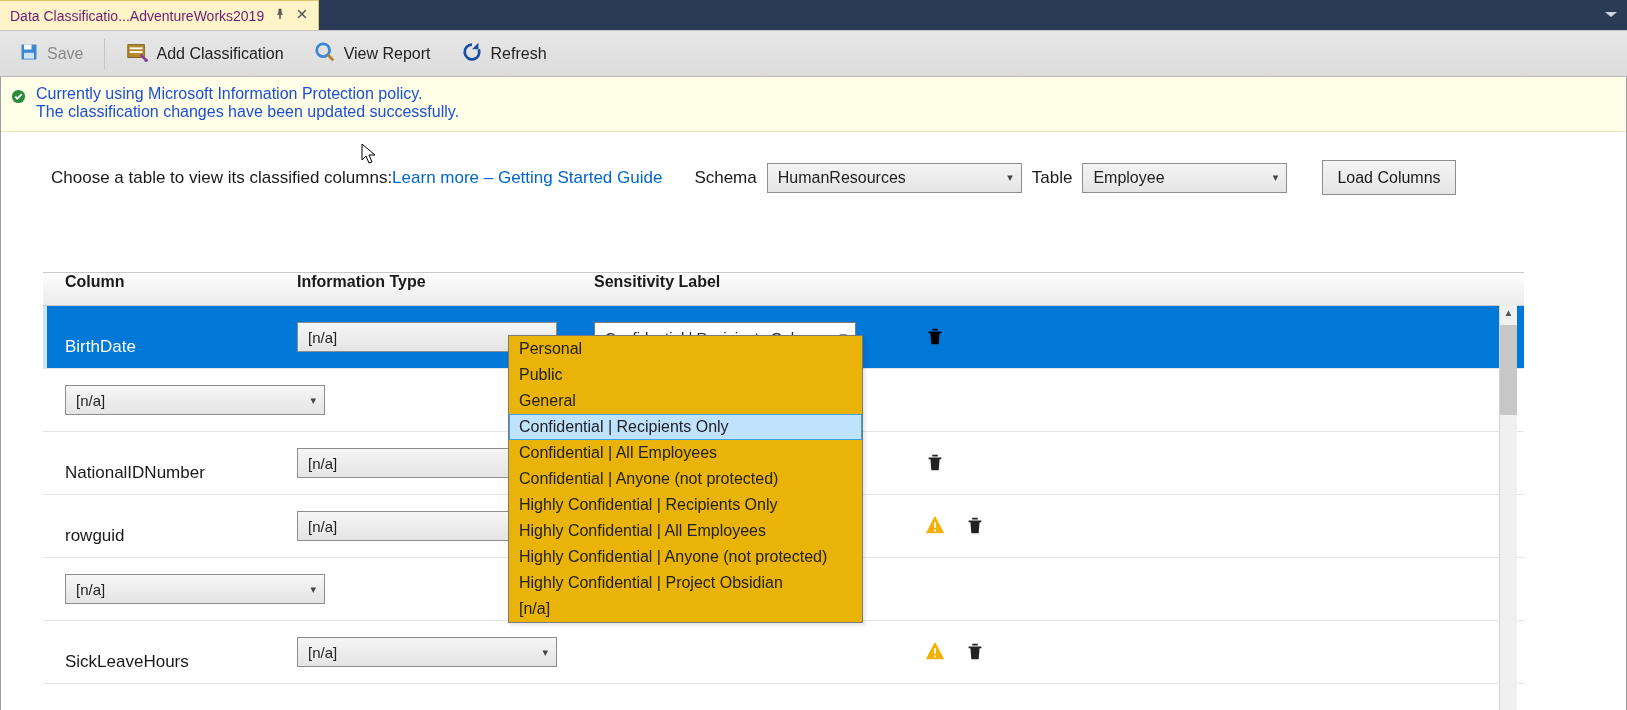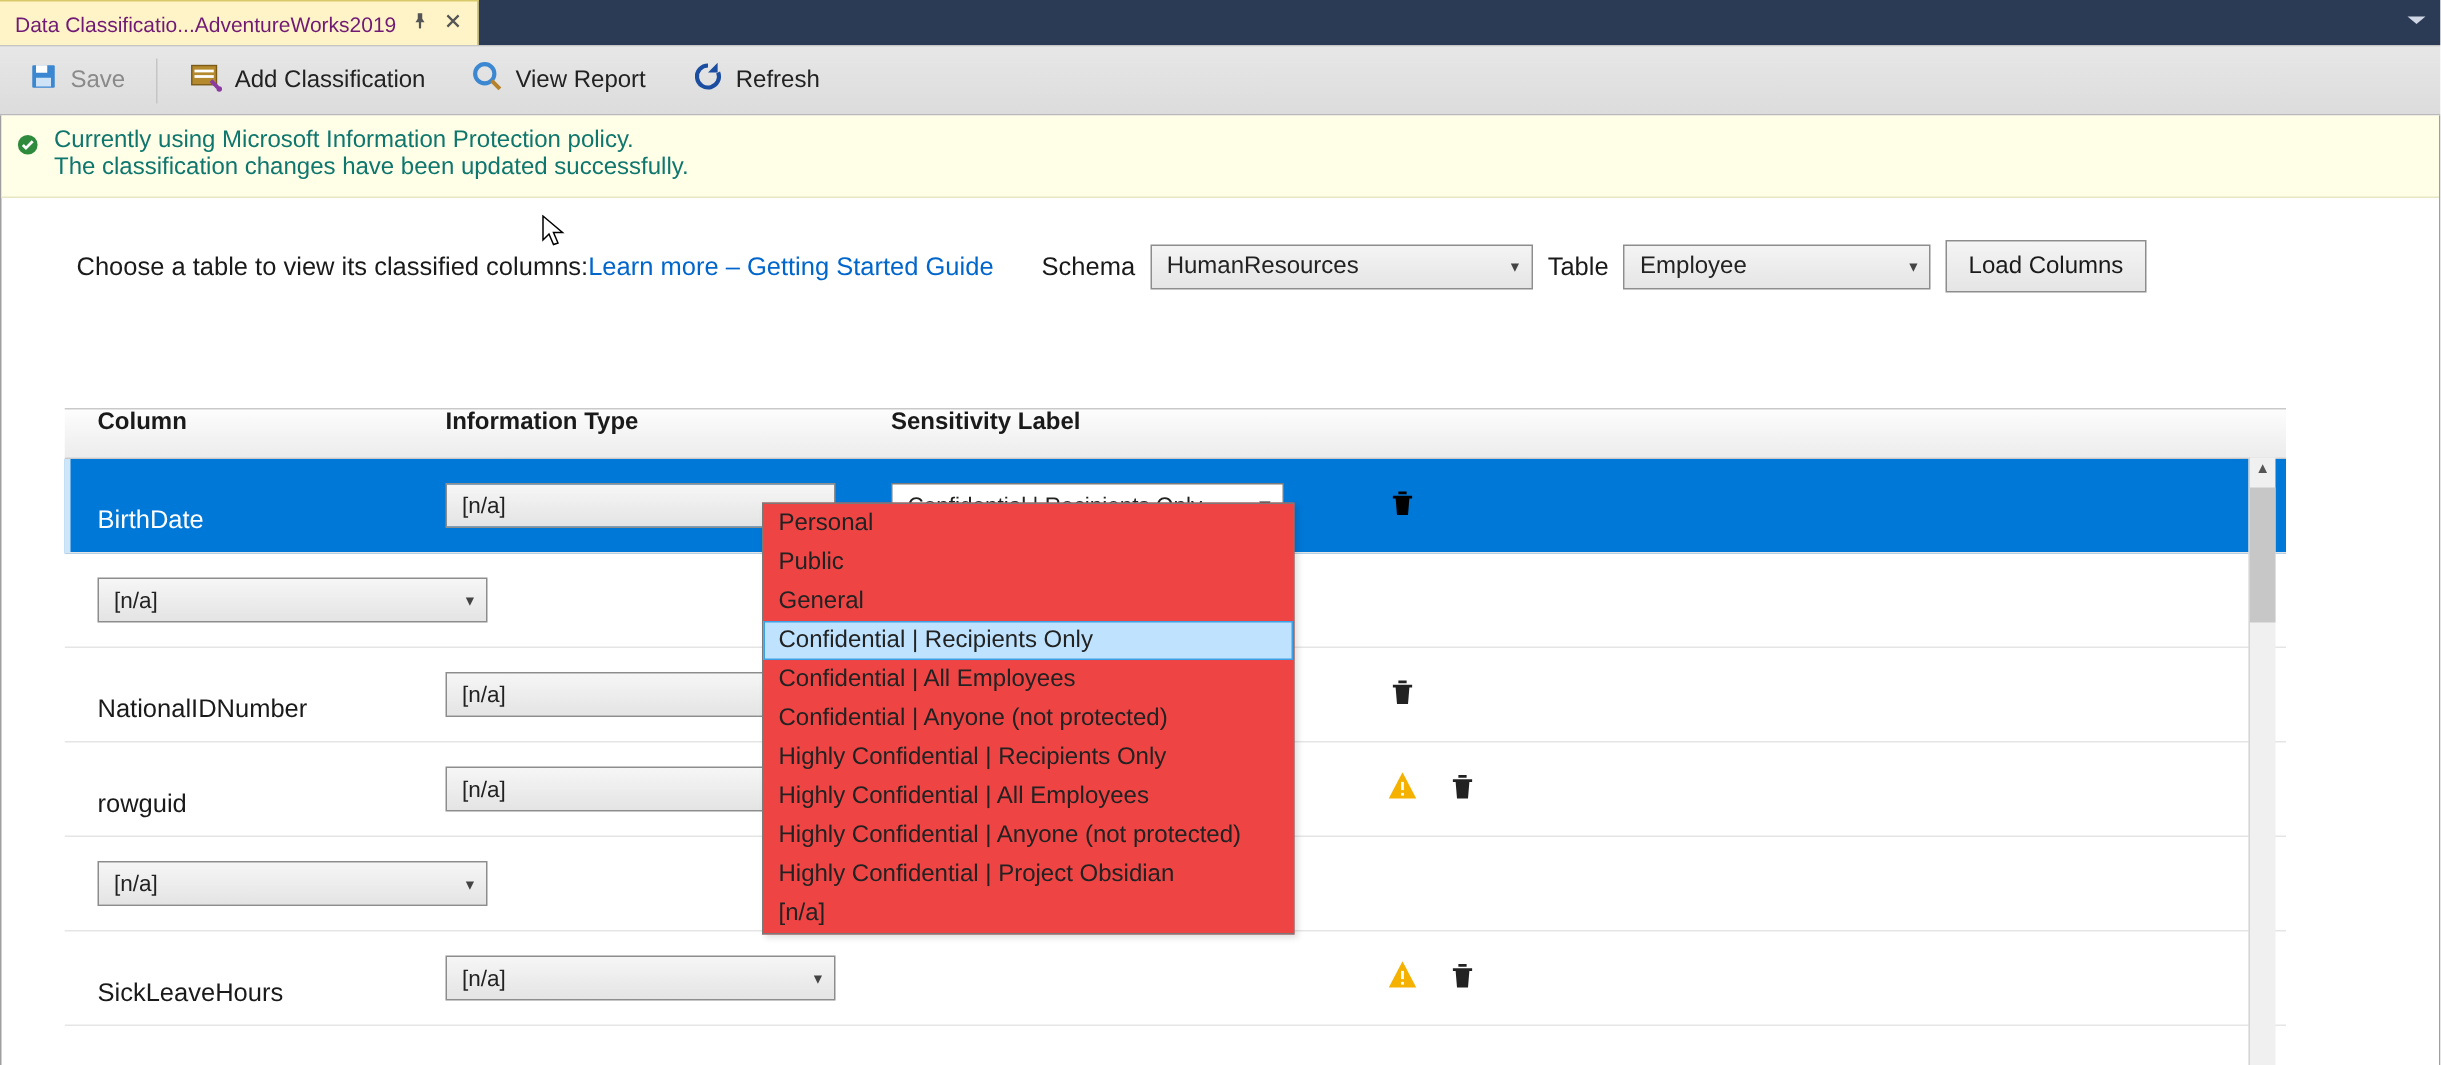--- a/index.html
+++ b/index.html
@@ -86,21 +86,21 @@
 
   
   .banner {
     background: #feffe6;
     border-bottom: 1px solid #e6e6c2;
     display: flex;
     align-items: flex-start;
     gap: 10px;
     padding: 8px 10px 10px 10px;
     font-size: 16px;
-    color: #0f766e;
+    color: #1d4ed8;
   }
   .banner .check-icon {
     margin-top: 4px;
     flex-shrink: 0;
   }
   .banner .check-icon svg { width: 15px; height: 15px; }
   .banner .lines { display: flex; flex-direction: column; }
 
   .cursor-arrow {
     position: absolute;
@@ -148,20 +148,21 @@
   .combo .chev { font-size: 11px; color: #444; }
   .schema-combo { width: 255px; }
   .table-combo  { width: 205px; }
   .load-btn {
     background: linear-gradient(#f4f4f4, #e5e5e5);
     border: 1px solid #8d8d8d;
     height: 33px;
     padding: 0 14px;
     font-size: 16px;
     display: flex; align-items: center;
+    margin-left: 25px;
   }
 
   
   .grid-wrap {
     position: absolute;
     left: 42px;
     right: 102px;
     top: 195px;
     bottom: 0;
     overflow: hidden;
@@ -231,21 +232,21 @@
     font-size: 15px;
     color: #222;
   }
 
   
   .dropdown {
     position: absolute;
     left: 465px;
     top: 63px;
     width: 353px;
-    background: #ef4444;
+    background: #eab308;
     border: 1px solid #7a7a7a;
     z-index: 50;
     box-shadow: 2px 2px 4px rgba(0,0,0,0.12);
   }
   .dropdown .opt {
     padding: 4px 10px;
     font-size: 16px;
     color: #222;
     white-space: nowrap;
   }

